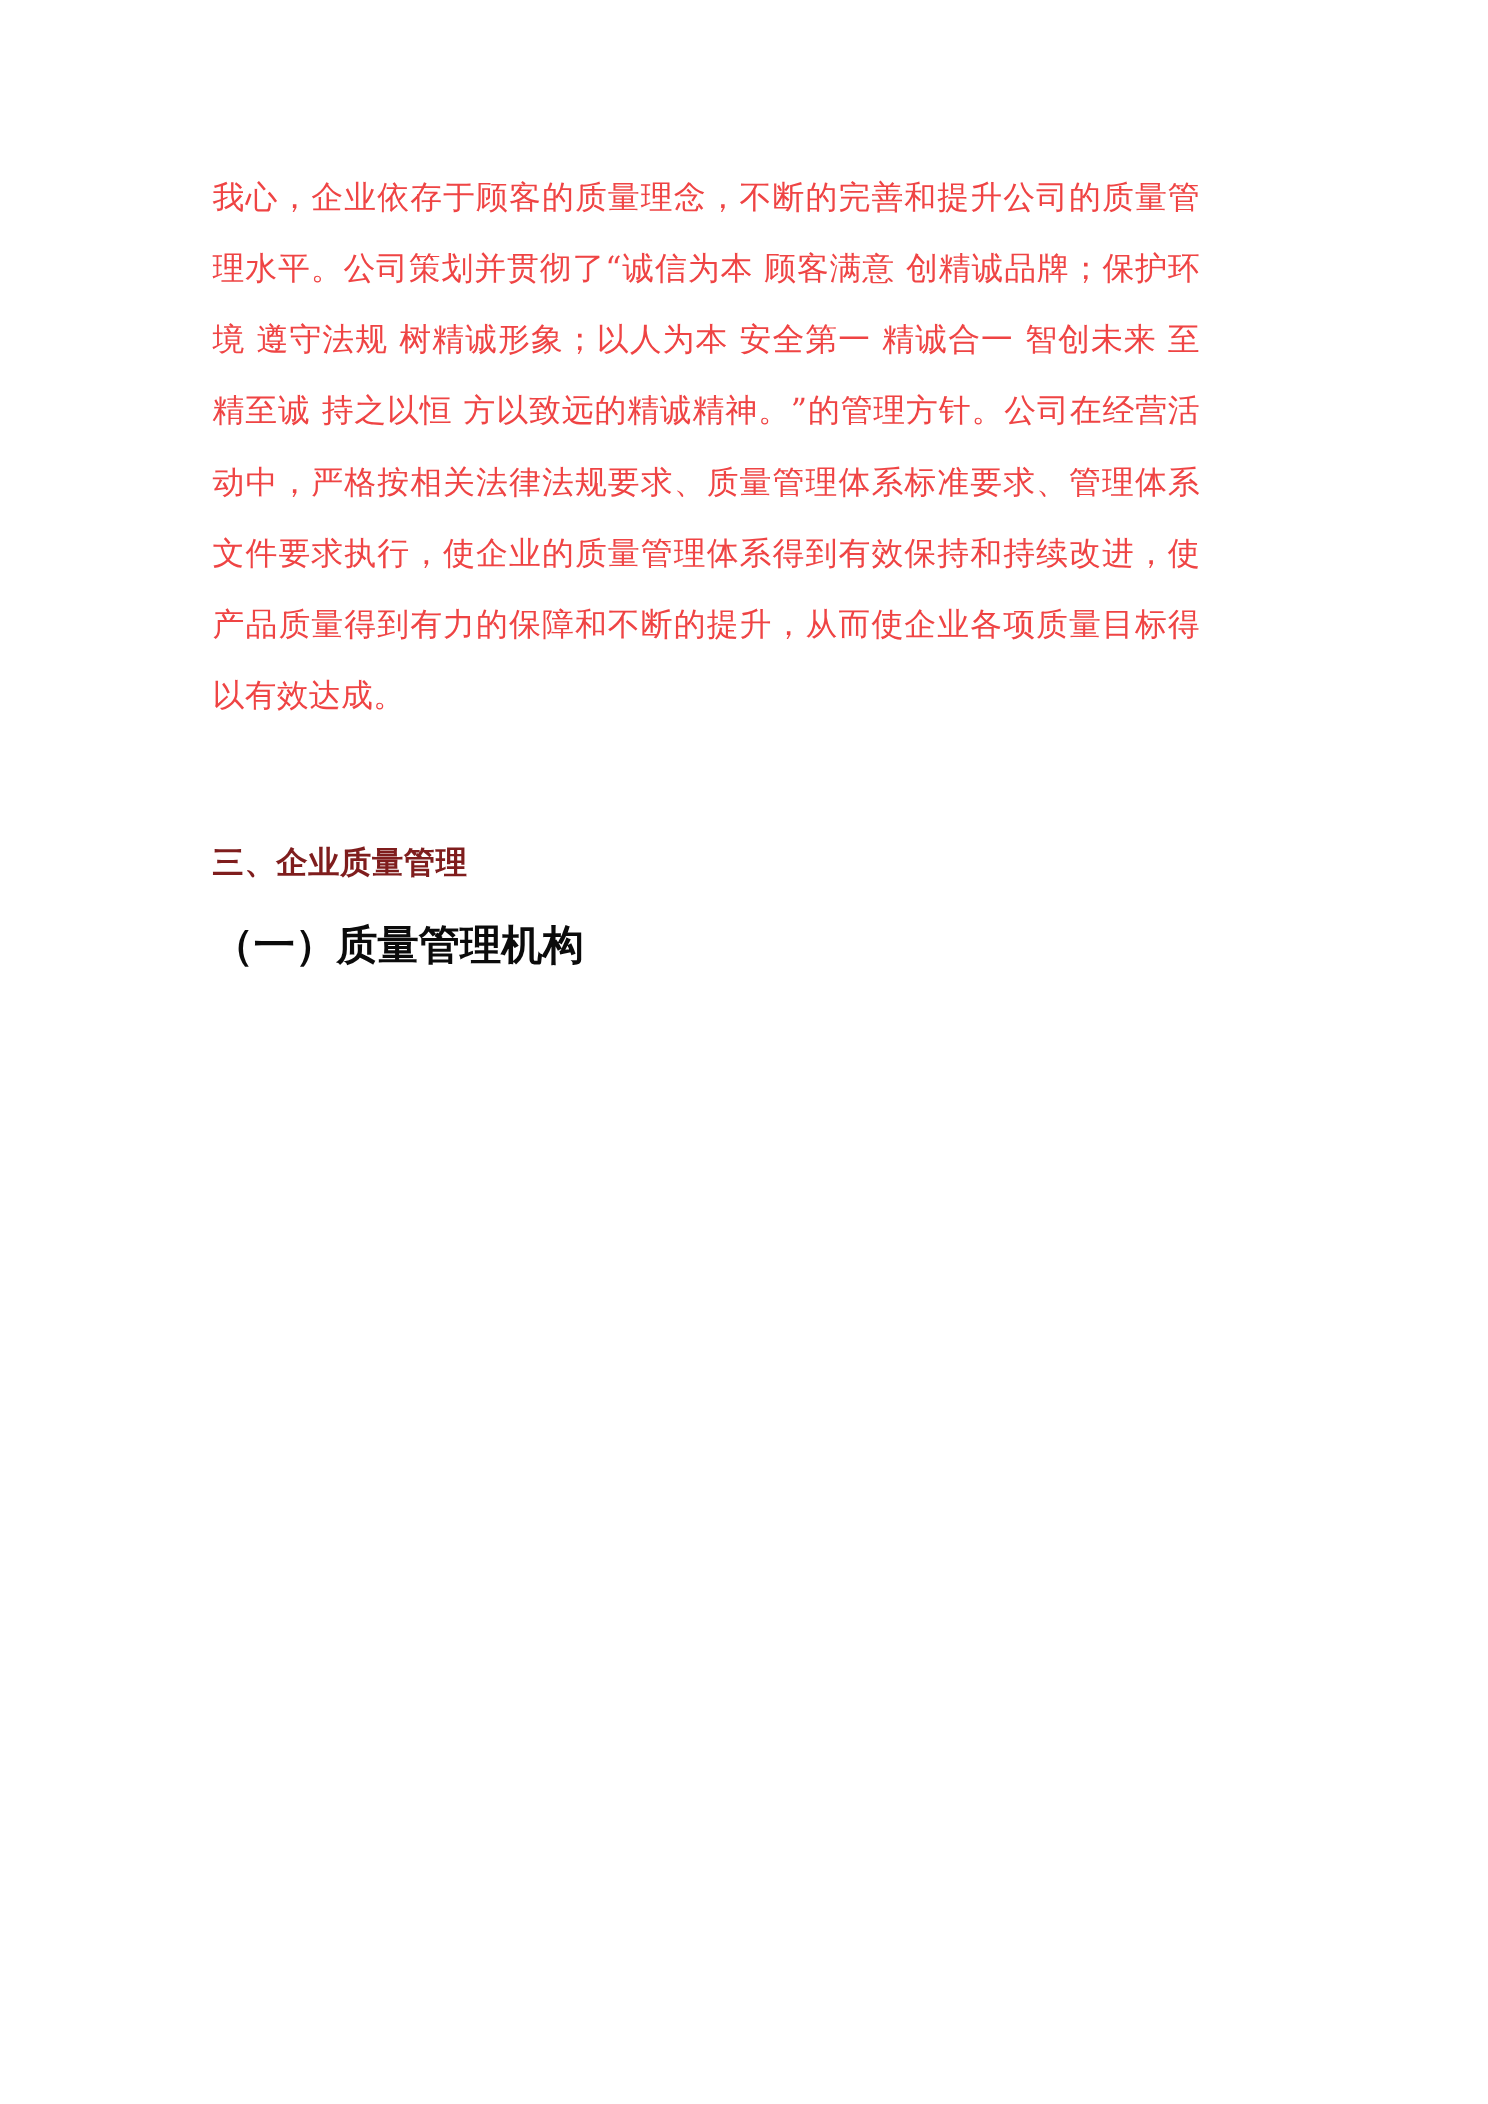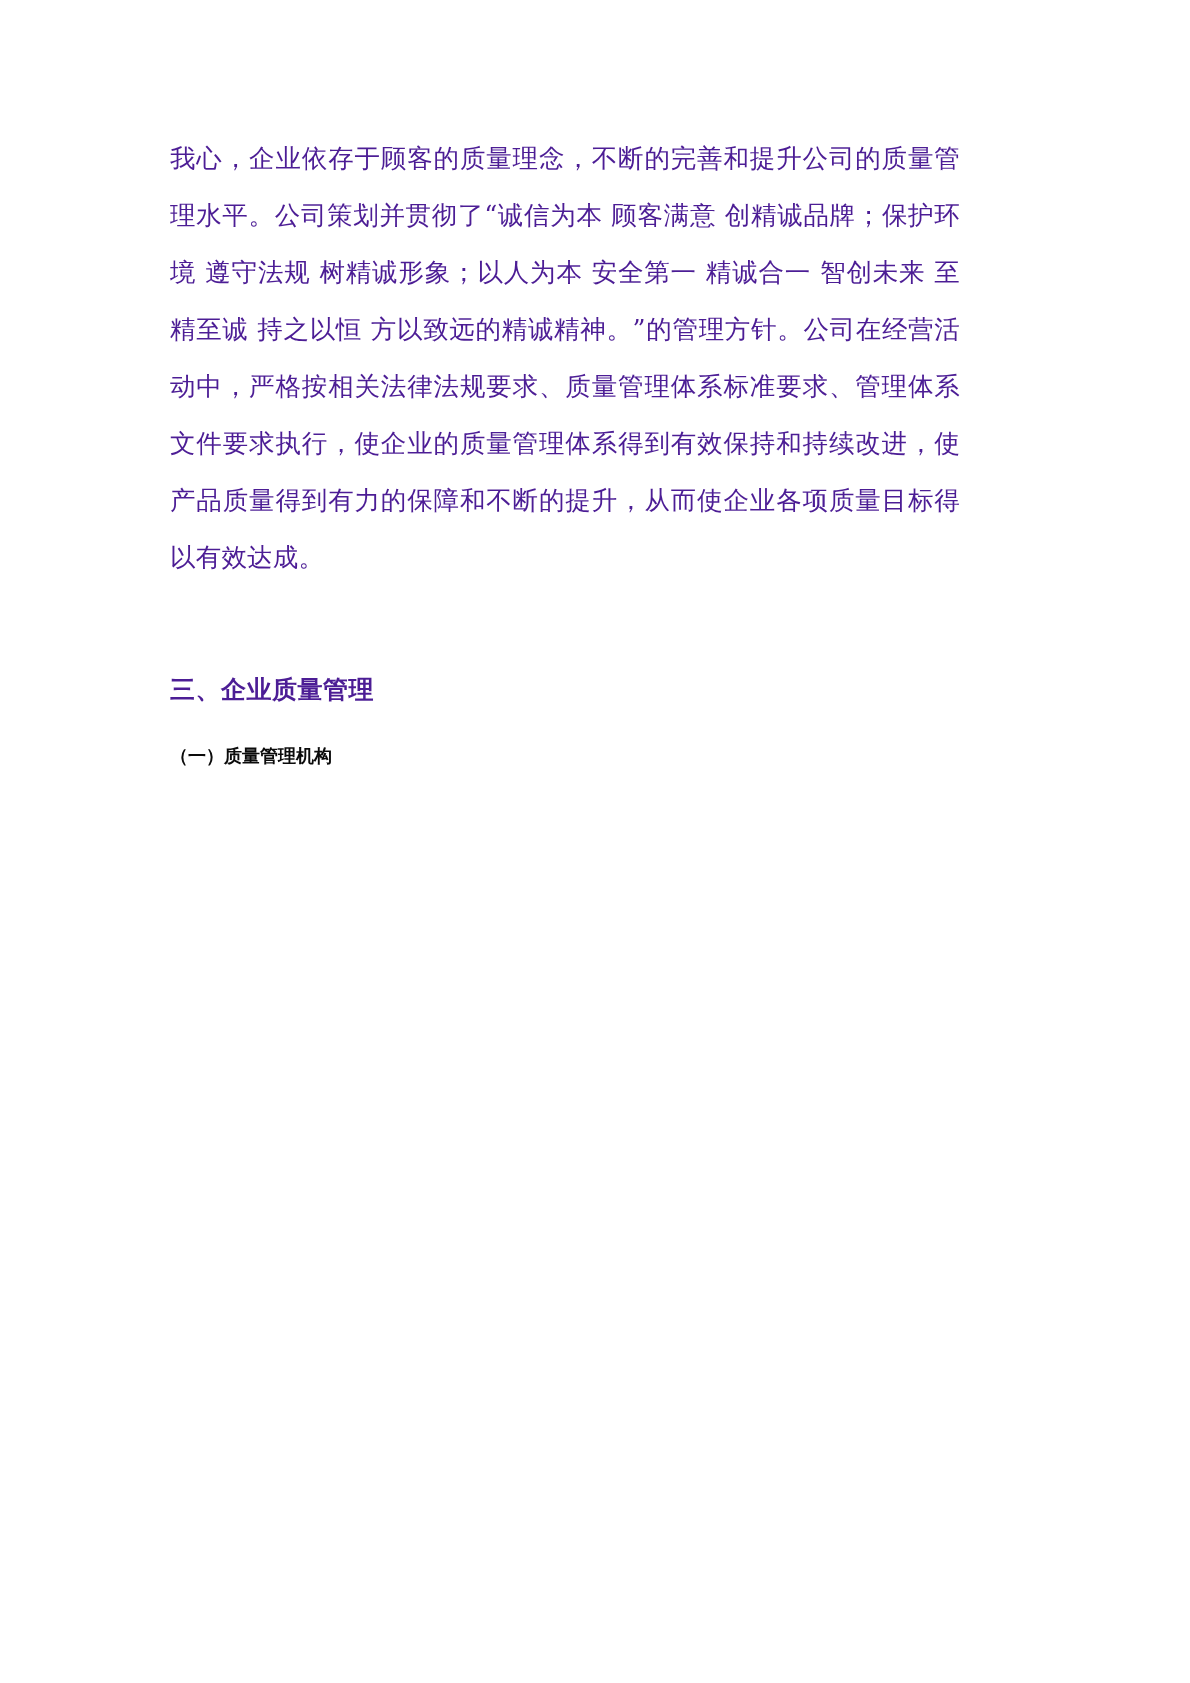--- a/index.html
+++ b/index.html
@@ -19,21 +19,21 @@
   .content {
     position: absolute;
     left: 170px;
     top: 130px;
     width: 790px;
   }
   .para {
     font-family: "DejaVu Serif", "Liberation Serif", serif;
     font-size: 25.5px;
     line-height: 57px;
-    color: #4c1d95;
+    color: #ef4444;
     text-align: justify;
     text-justify: inter-ideograph;
     margin: 0;
     letter-spacing: 0.2px;
   }
   .para.indent {
     text-indent: 52px;
   }
   .para + .para {
     margin-top: 0;
@@ -42,27 +42,27 @@
     height: 76px;
   }
   .spacer-sm {
     height: 10px;
   }
   .heading {
     font-family: "DejaVu Sans", "Liberation Sans", sans-serif;
     font-weight: bold;
     font-size: 25px;
     line-height: 56px;
-    color: #4c1d95;
+    color: #7f1d1d;
     margin: 0;
     letter-spacing: 0.5px;
   }
   .subheading {
     font-family: "DejaVu Serif", "Liberation Serif", serif;
-    font-size: 18px;
+    font-size: 33px;
     line-height: 56px;
     color: #0b0b0b;
     margin: 0;
   }
 </style>
 </head>
 <body>
 
 <div class="page">
   <div class="content">

